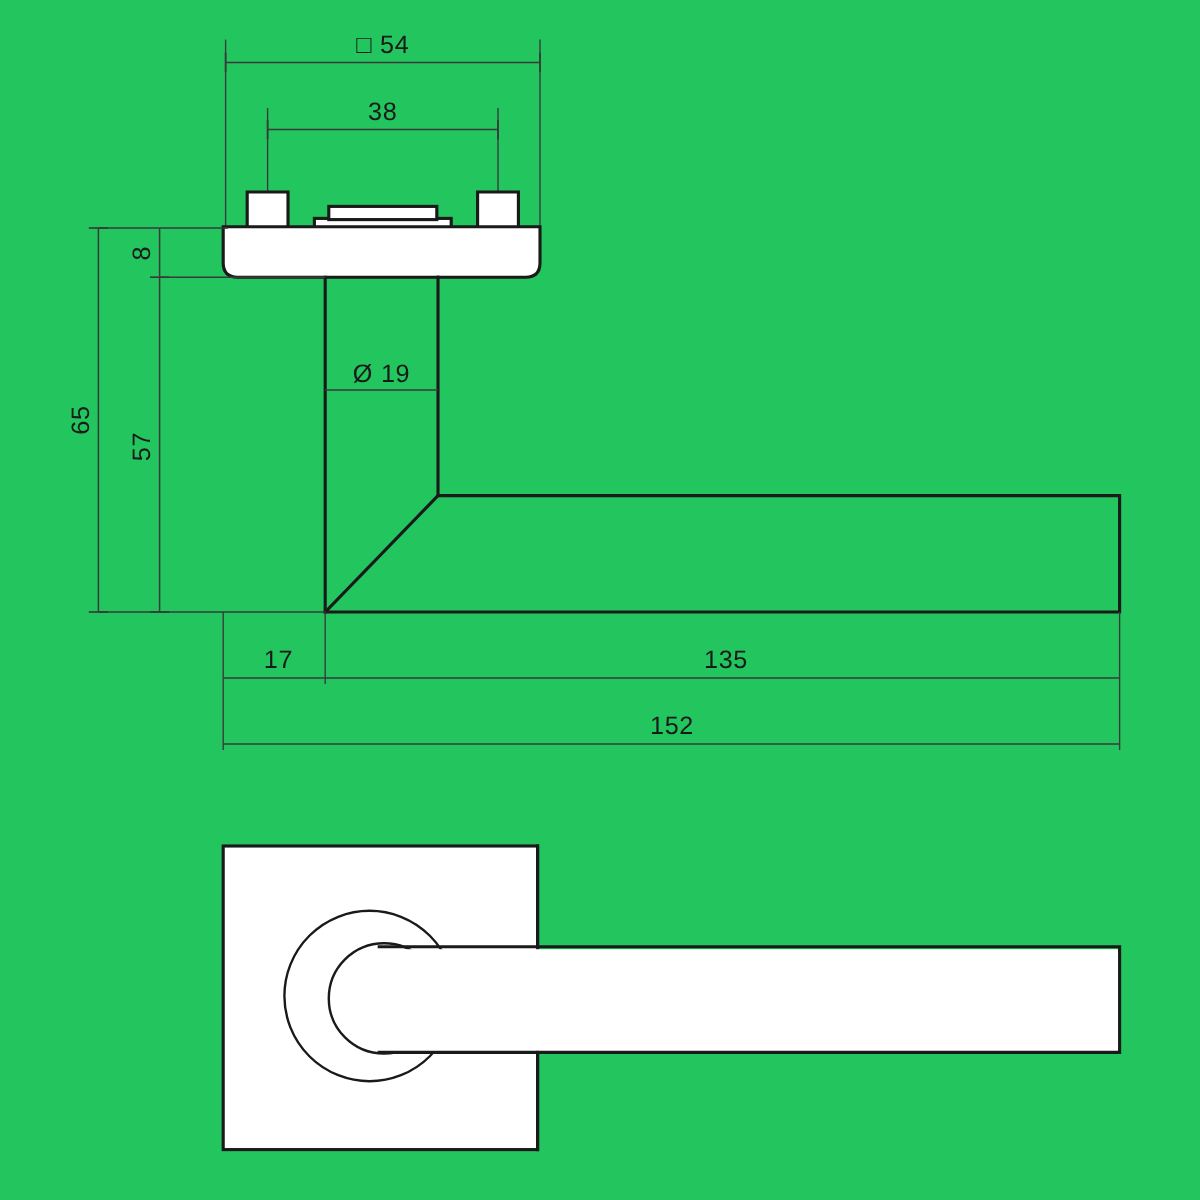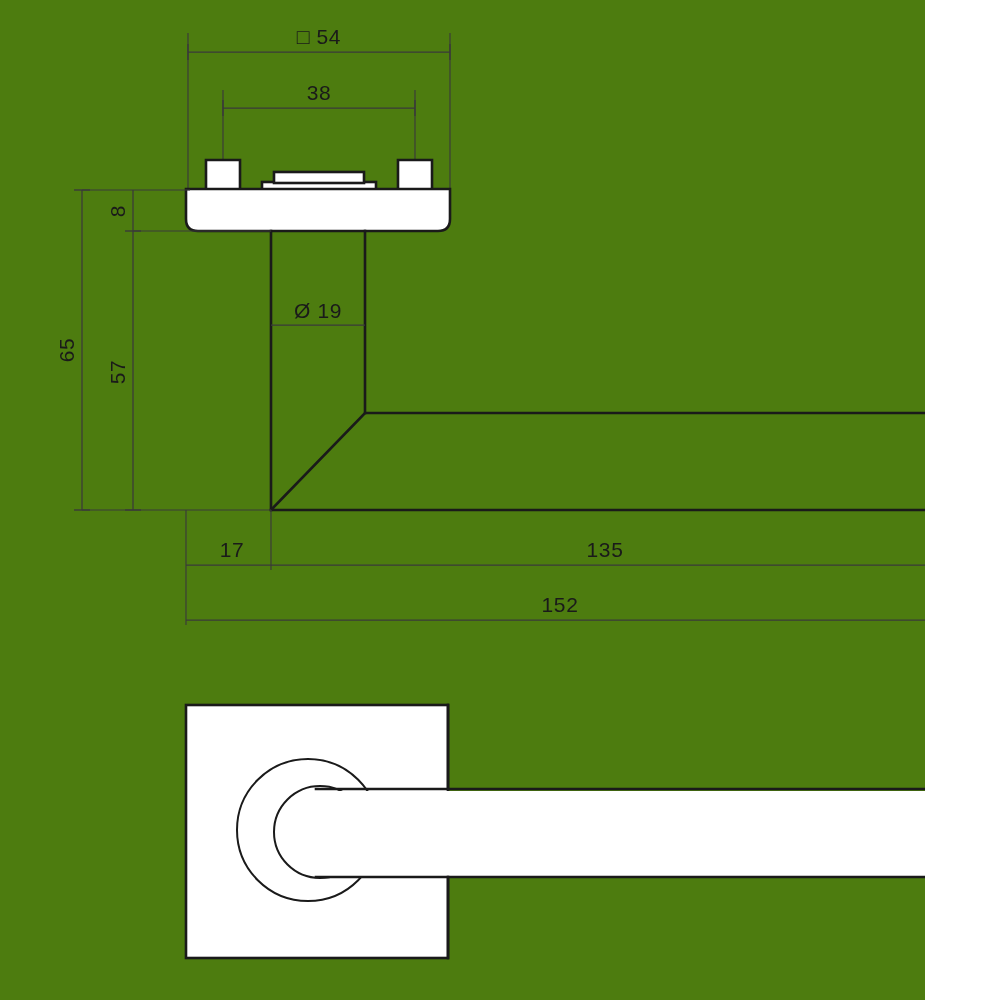--- a/index.html
+++ b/index.html
@@ -6,23 +6,23 @@
   html, body {
     margin: 0;
     padding: 0;
     background: #ffffff;
   }
   body {
     font-family: "Liberation Sans", sans-serif;
   }
   #drawing-root {
     position: relative;
-    width: 925px;
+    width: 1000px;
     height: 1000px;
-    background: #4d7c0f;
+    background: #22c55e;
     overflow: hidden;
   }
   svg#tech-drawing {
     display: block;
     width: 1000px;
     height: 1000px;
   }
   .part-line {
     fill: none;
     stroke: #1a1a1a;

